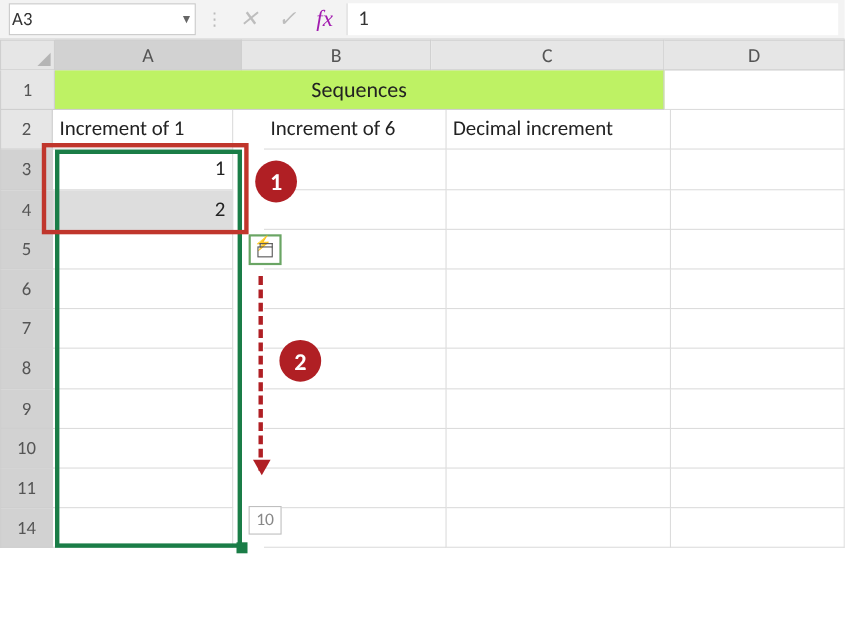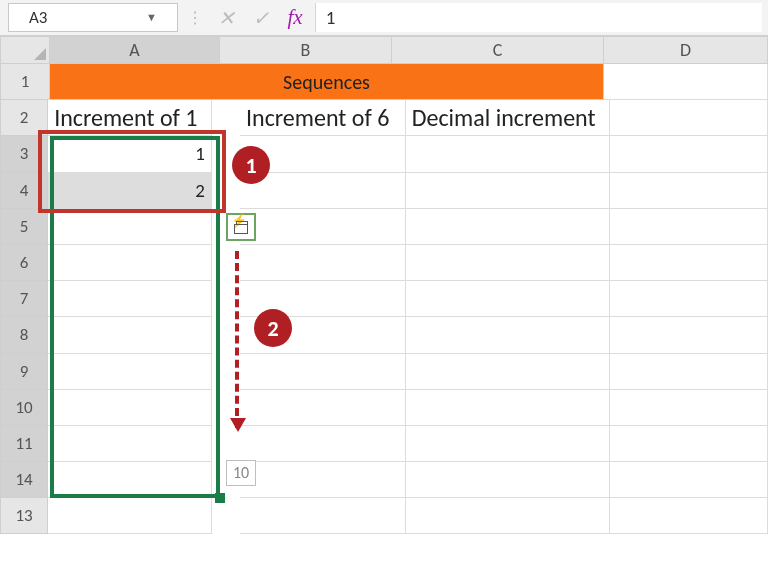--- a/index.html
+++ b/index.html
@@ -6,21 +6,21 @@
   html, body { width: 768px; height: 583px; font-family: Calibri, Arial, sans-serif; overflow: hidden; background: #fff; }
 
   
   .formula-bar {
     display: flex; align-items: stretch; height: 36px;
     background: #f3f3f3; border-bottom: 1px solid #d0d0d0;
   }
   .name-box {
     width: 170px; display: flex; align-items: center;
     background: #fff; border: 1px solid #c8c8c8; margin: 3px 4px 3px 8px;
-    padding: 0 20px; font-size: 17px; color: #333;
+    padding: 0 2px; font-size: 17px; color: #333;
   }
   .name-box .caret { margin-left: auto; font-size: 11px; color: #666; }
   .drag-handle {
     width: 24px; display: flex; align-items: center; justify-content: center;
     color: #bbb; font-size: 16px; letter-spacing: -2px;
   }
   .fx-btns { display: flex; align-items: center; gap: 18px; padding: 0 12px; }
   .fx-btn { font-size: 20px; color: #bdbdbd; font-style: italic; }
   .fx-btn.fx { font-family: "Times New Roman", serif; font-style: italic; color: #a21caf; font-size: 21px; }
   .formula-input {
@@ -62,26 +62,26 @@
     font-size: 19px; color: #222; display: flex; align-items: center;
     padding: 0 6px; overflow: visible; white-space: nowrap;
   }
   .c-A { width: 170px; }
   .c-B { width: 172px; margin-left: 28px; }
   .c-C { width: 212px; }
   .c-D { width: 164px; }
 
   
   .merged-header {
-    width: 554px; background: #f97316; justify-content: center;
+    width: 554px; background: #bef264; justify-content: center;
     font-size: 20px; color: #222; border-right: 1px solid #cfcfcf;
     border-bottom: 1px solid #cfcfcf;
   }
   
-  .hdr-text { font-size: 24px; color: #222; }
+  .hdr-text { font-size: 19px; color: #222; }
 
   
   .right { justify-content: flex-end; }
   
   .row-header.sel { background: #d2d2d2; }
 
   
   .overlay { position: absolute; pointer-events: none; }
   .green-box {
     border: 4px solid #1a7d47;
@@ -255,27 +255,20 @@
         <div class="cell c-D"></div>
       </div>
     <div class="row">
         <div class="row-header sel">14</div>
         <div class="cell c-A"></div>
         <div class="cell c-B"></div>
         <div class="cell c-C"></div>
         <div class="cell c-D"></div>
       </div>
 
-    <div class="row">
-        <div class="row-header">13</div>
-        <div class="cell c-A"></div>
-        <div class="cell c-B"></div>
-        <div class="cell c-C"></div>
-        <div class="cell c-D"></div>
-      </div>
   </div>
 
   <div class="overlay green-box"></div>
   <div class="fill-handle"></div>
   <div class="overlay red-box"></div>
 
   <div class="quick-analysis">
     <span class="bolt">⚡</span>
     <span class="box"></span>
   </div>

